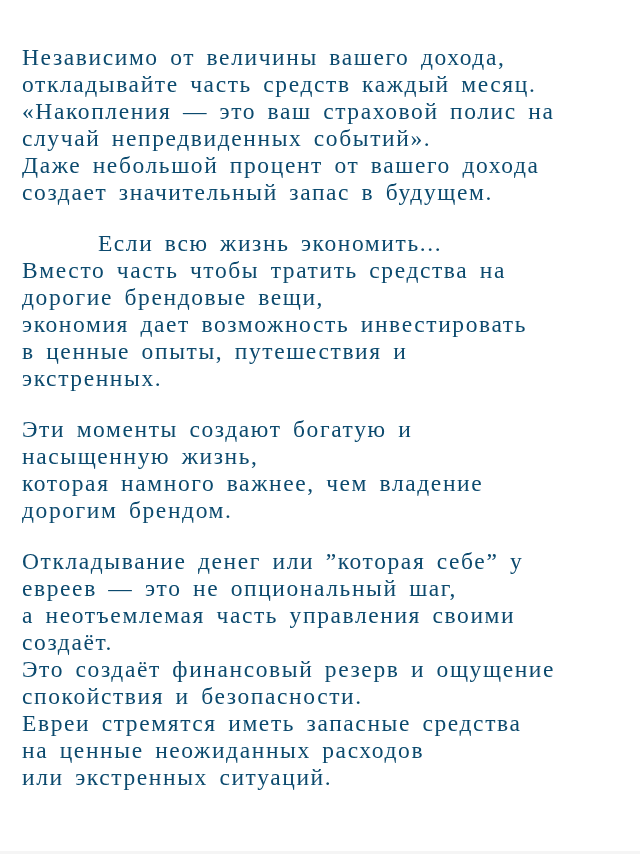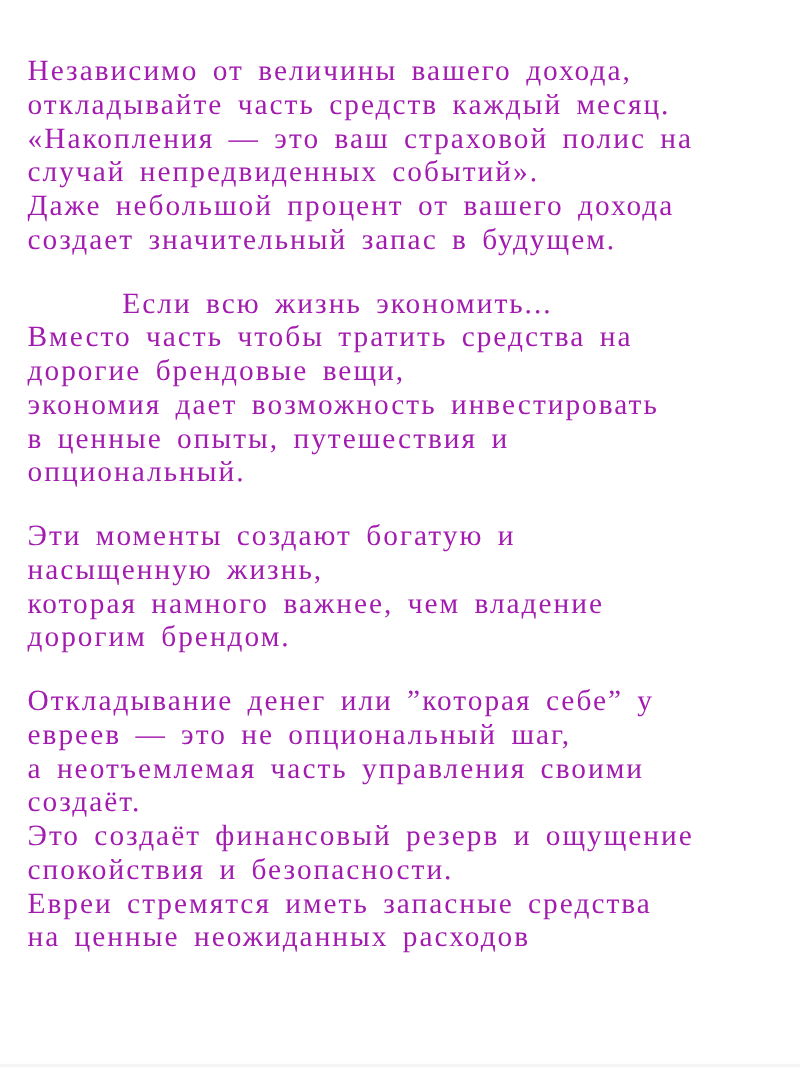--- a/index.html
+++ b/index.html
@@ -15,21 +15,21 @@
   }
   .doc {
     box-sizing: border-box;
     width: 528px;
     padding: 44px 10px 0 22px;
     font-family: "Liberation Serif", "DejaVu Serif", serif;
     font-size: 23.5px;
     line-height: 27px;
     letter-spacing: 1.6px;
     word-spacing: 4px;
-    color: #a21caf;
+    color: #0c4a6e;
     text-align: left;
   }
   .para {
     margin: 0 0 24px 0;
   }
   .line {
     white-space: nowrap;
   }
   .heading {
     text-decoration-thickness: 2px;
@@ -58,36 +58,37 @@
     <div class="line">Даже небольшой процент от вашего дохода</div>
     <div class="line">создает значительный запас в будущем.</div>
   </div>
 
   <div class="para">
     <div class="line heading">Если всю жизнь экономить...</div>
     <div class="line">Вместо часть чтобы тратить средства на</div>
     <div class="line">дорогие брендовые вещи,</div>
     <div class="line">экономия дает возможность инвестировать</div>
     <div class="line">в ценные опыты, путешествия и</div>
-    <div class="line">опциональный.</div>
+    <div class="line">экстренных.</div>
   </div>
 
   <div class="para">
     <div class="line">Эти моменты создают богатую и</div>
     <div class="line">насыщенную жизнь,</div>
     <div class="line">которая намного важнее, чем владение</div>
     <div class="line">дорогим брендом.</div>
   </div>
 
   <div class="para">
     <div class="line">Откладывание денег или ”которая себе” у</div>
     <div class="line">евреев — это не опциональный шаг,</div>
     <div class="line">а неотъемлемая часть управления своими</div>
     <div class="line">создаёт.</div>
     <div class="line">Это создаёт финансовый резерв и ощущение</div>
     <div class="line">спокойствия и безопасности.</div>
     <div class="line">Евреи стремятся иметь запасные средства</div>
     <div class="line">на ценные неожиданных расходов</div>
+    <div class="line">или экстренных ситуаций.</div>
   </div>
 
 </div>
 
 <div class="bottom-edge"></div>
 
 </body></html>

